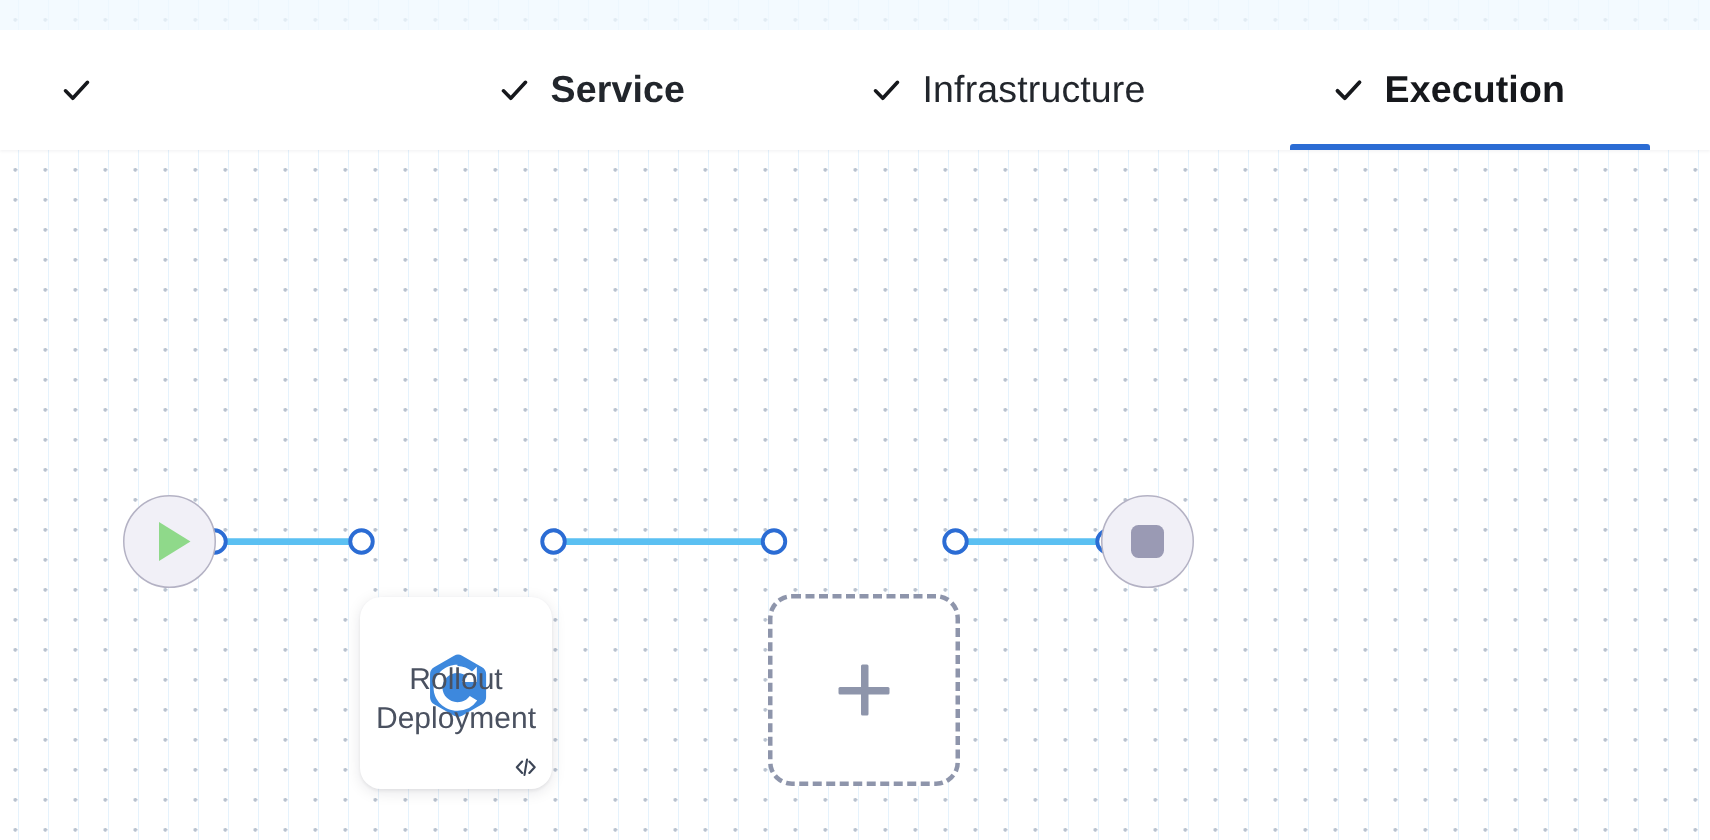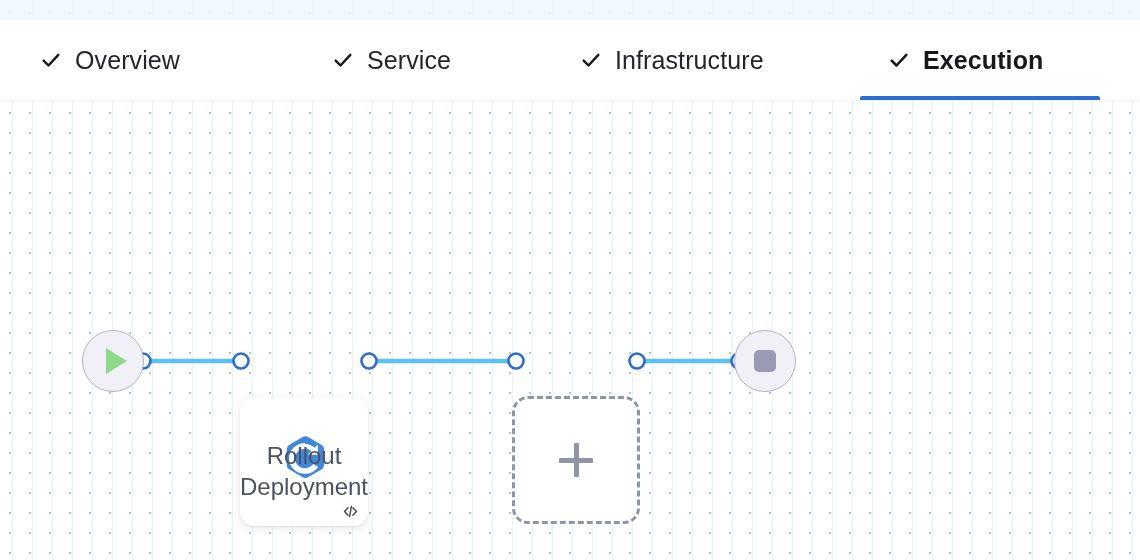--- a/index.html
+++ b/index.html
@@ -89,21 +89,21 @@
     bottom: 0;
     height: 4px;
     width: 100%;
     border-radius: 2px 2px 0 0;
     background: #2b6cd4;
   }
   .tab:not(.active) .underline { display: none; }
 
   
   .tab-overview       { left: 20px;  width: 230px; padding-left: 20px; }
-  .tab-service        { left: 300px; width: 210px; padding-left: 32px; }
+  .tab-service        { left: 300px; width: 210px; padding-left: 32px; font-weight: bold; }
   .tab-infrastructure { left: 552px; width: 270px; padding-left: 28px; }
   .tab-execution      { left: 860px; width: 240px; padding-left: 28px; }
 
   
   .stage {
     position: absolute;
     left: 0;
     top: 100px;
     width: 1140px;
     height: 460px;
@@ -216,21 +216,21 @@
   .plus-icon::after {
     left: 14.5px; top: 0;
     width: 5px; height: 34px;
   }
 
   
   .node-label {
     position: absolute;
     text-align: center;
     color: #4a5160;
-    font-size: 24px;
+    font-size: 20px;
     line-height: 1.28;
     white-space: pre-line;
     user-select: none;
   }
   .label-rollout { left: 194px; top: 341px; width: 220px; }
   .label-addstep { left: 486px; top: 340px; width: 180px; }
 </style>
 </head>
 <body>
 
@@ -240,21 +240,20 @@
   <div class="canvas-topwash"></div>
 
   <div class="tabbar">
 
     <div class="tab tab-overview">
       <span class="check">
         <svg viewBox="0 0 24 24" fill="none" xmlns="http://www.w3.org/2000/svg">
           <path d="M4 12.6 L9.3 18 L20 6.4" stroke="currentColor" stroke-width="2.6" stroke-linecap="round" stroke-linejoin="round"></path>
         </svg>
       </span>
-      <span class="tlabel">Overview</span>
 
     </div>
 
     <div class="tab tab-service">
       <span class="check">
         <svg viewBox="0 0 24 24" fill="none" xmlns="http://www.w3.org/2000/svg">
           <path d="M4 12.6 L9.3 18 L20 6.4" stroke="currentColor" stroke-width="2.6" stroke-linecap="round" stroke-linejoin="round"></path>
         </svg>
       </span>
       <span class="tlabel">Service</span>

